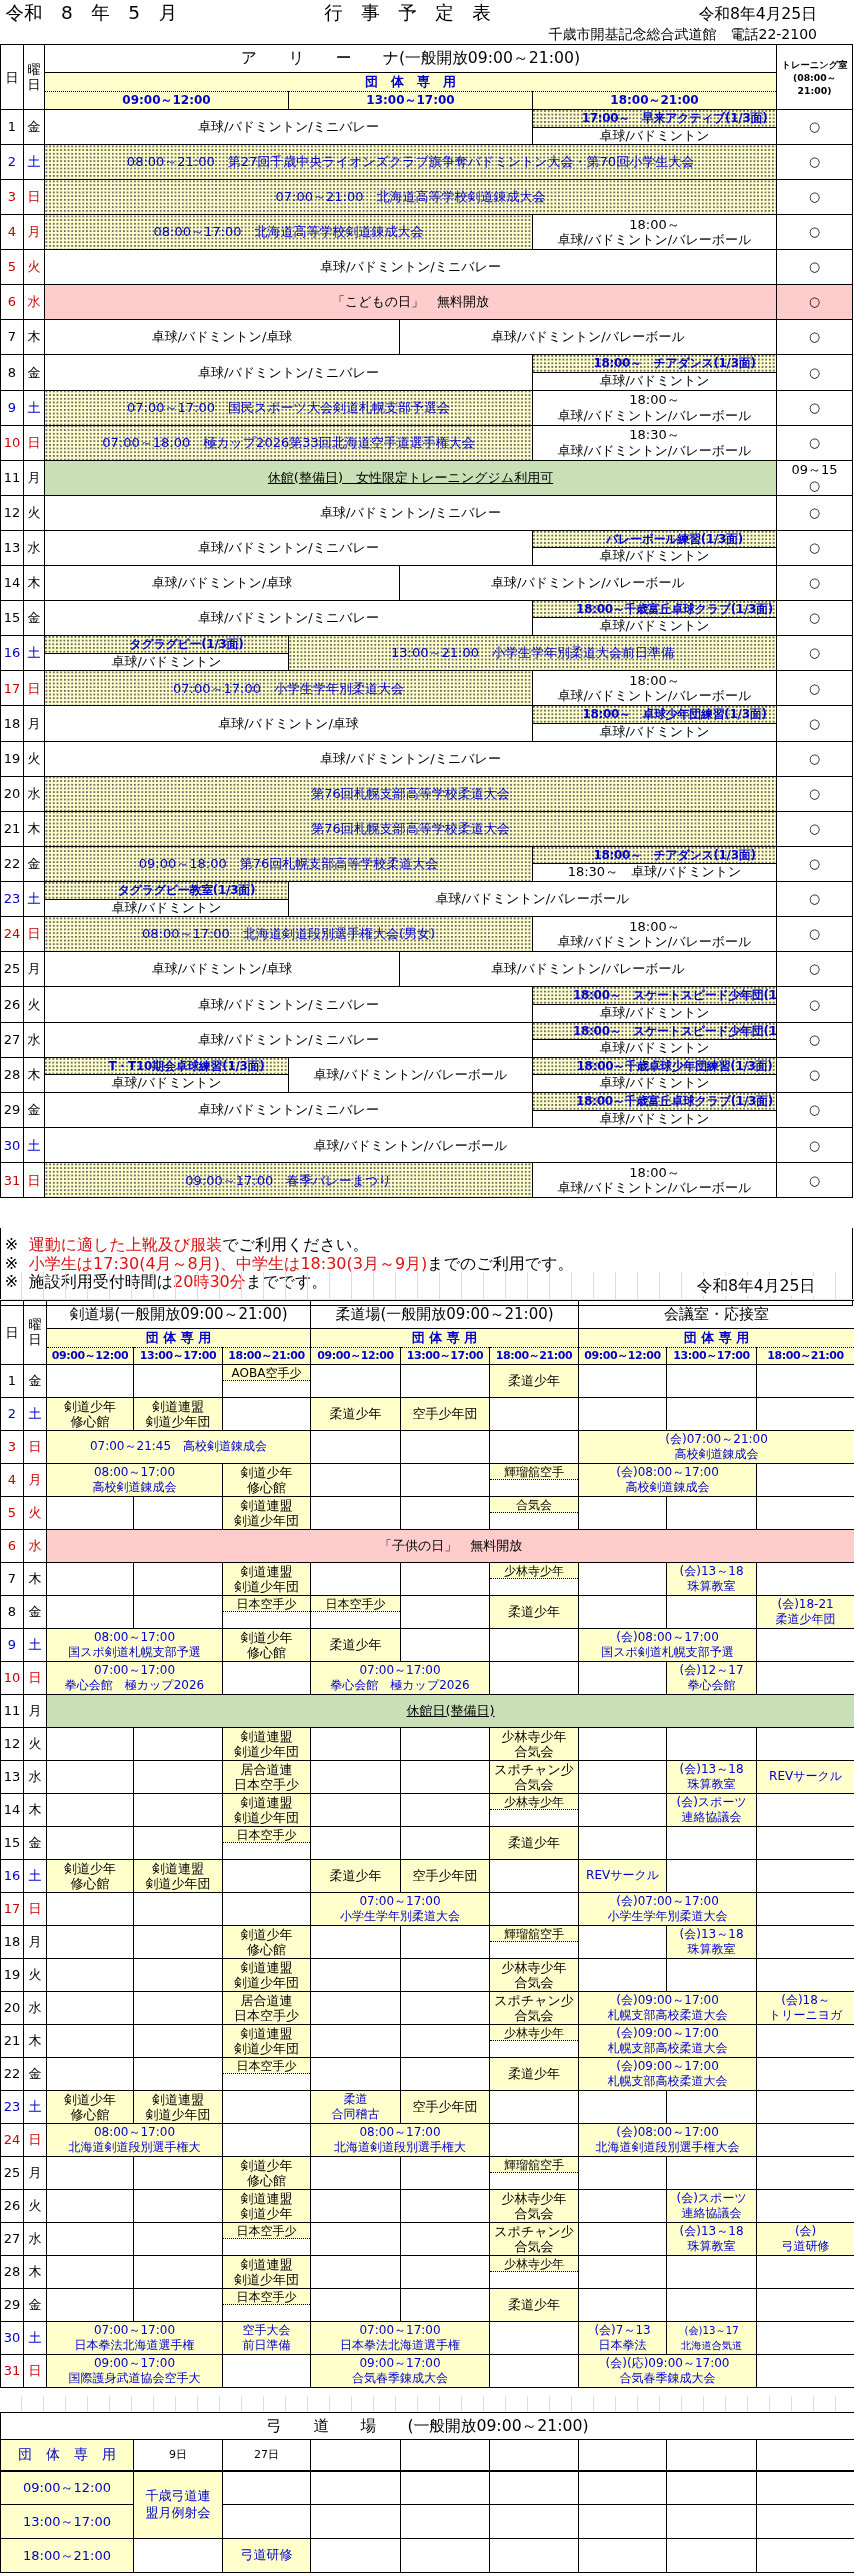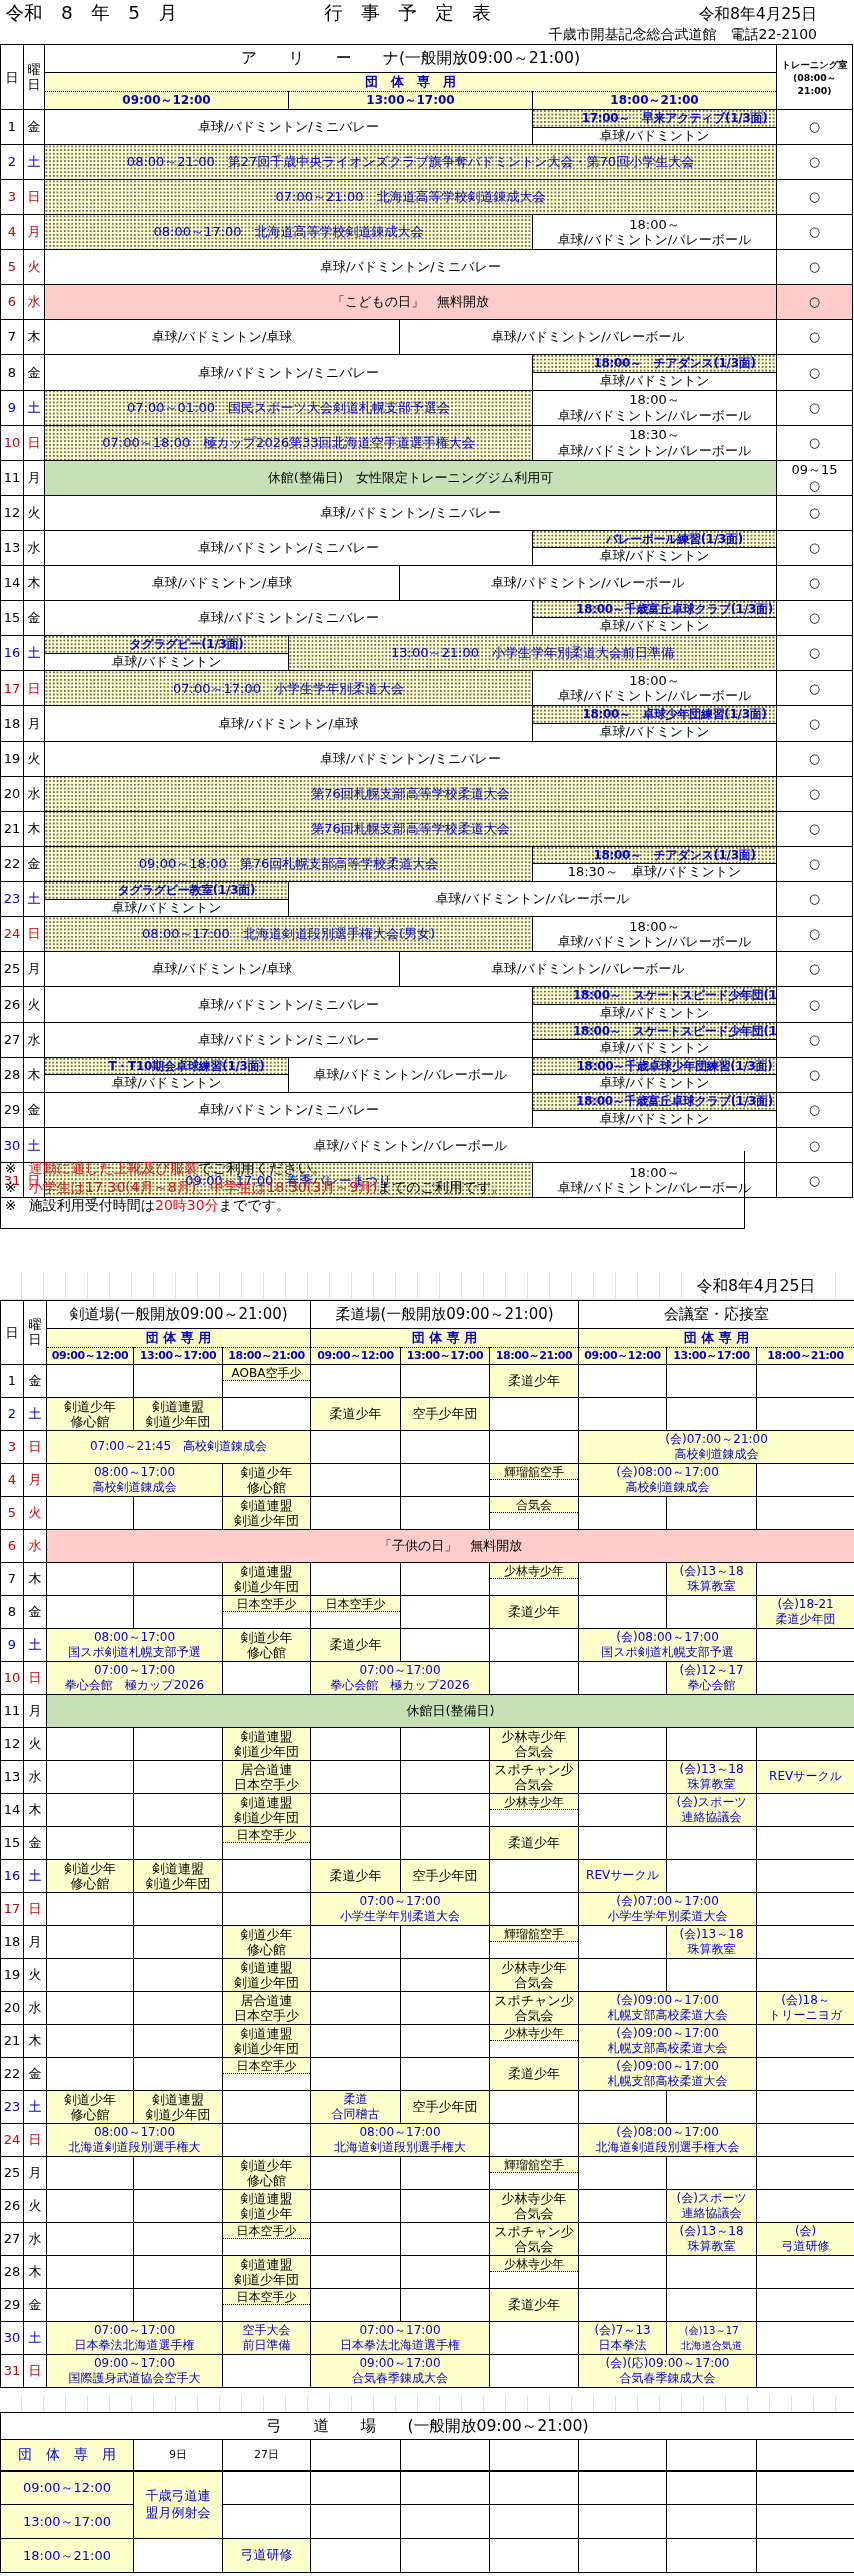--- a/index.html
+++ b/index.html
@@ -23,27 +23,27 @@
 .slot{background:#ffffcc;color:#0000cc;font-weight:bold !important;font-size:12px;}
 .h2 th.grp{border-bottom:0.9px dotted #000 !important;}
 .h3 th.slot{border-top:0.9px dotted #000 !important;}
 .colhdr{font-size:13px;line-height:15px;}
 .train-h{font-size:9.3px;font-weight:bold !important;line-height:13px;}
 .d,.w{font-size:13px;line-height:14px;}
 tr.sat .d,tr.sat .w{color:#0000cc;}
 tr.sun .d,tr.sun .w{color:#cc0000;}
 .ev{background-color:#ffffcc;background-image:radial-gradient(circle at 0.9px 0.9px,#5a5a5a 0.6px,transparent 1px);background-size:3.7px 3.7px;color:#0000cc;font-weight:bold;}
 .pink{background:#ffcccc;}
-.green{background:#c9e0b6;}
+.green{background:#c9e0b6;text-decoration:underline;}
 td.split{vertical-align:top !important;}
 .split .st{height:17.6px;line-height:16.7px;border-bottom:0.9px solid #000;font-size:12px;letter-spacing:-0.3px;overflow:hidden;white-space:nowrap;padding-left:40px;}
 .split .sb{height:16.7px;line-height:16.7px;overflow:hidden;white-space:nowrap;}
 .t{font-size:14px;line-height:15.7px;}
 
-.notes{position:absolute;top:1151px;left:0;width:745px;height:78px;border:1.9px solid #000;border-top:none;padding:8.3px 0 0 3.7px;font-size:14px;line-height:18.5px;}
+.notes{position:absolute;top:1228px;left:0;width:853px;height:78px;border:1.9px solid #000;border-top:none;padding:8.3px 0 0 3.7px;font-size:16px;line-height:18.5px;}
 .note-line{white-space:nowrap;}
 .note-mark{display:inline-block;width:24px;}
 .red{color:#dd1111;}
 
 .gridgap{position:absolute;left:0;width:854px;background-image:repeating-linear-gradient(to right,transparent 0 21px,#dedede 21px 22px);}
 .gap1{top:1272px;height:28px;border-bottom:0.9px solid #e4e4e4;}
 .gap2{top:2396px;height:16.7px;}
 .issued2{position:absolute;right:37px;top:1276px;font-size:15.7px;line-height:20.4px;background:#fff;padding:0 1.9px;white-space:pre;}
 
 .dojo{top:1300px;}
@@ -164,21 +164,21 @@
         <td class="d">8</td>
         <td class="w">金</td>
         <td colspan="3">卓球/バドミントン/ミニバレー</td>
         <td class="split"><div class="st ev">18:00～　チアダンス(1/3面)</div><div class="sb">卓球/バドミントン</div></td>
         <td class="t">○</td>
       </tr>
 
       <tr class="sat">
         <td class="d">9</td>
         <td class="w">土</td>
-        <td colspan="3" class="ev">07:00～01:00　国民スポーツ大会剣道札幌支部予選会</td>
+        <td colspan="3" class="ev">07:00～17:00　国民スポーツ大会剣道札幌支部予選会</td>
         <td>18:00～
 卓球/バドミントン/バレーボール</td>
         <td class="t">○</td>
       </tr>
 
       <tr class="sun">
         <td class="d">10</td>
         <td class="w">日</td>
         <td colspan="3" class="ev">07:00～18:00　極カップ2026第33回北海道空手道選手権大会</td>
         <td>18:30～

